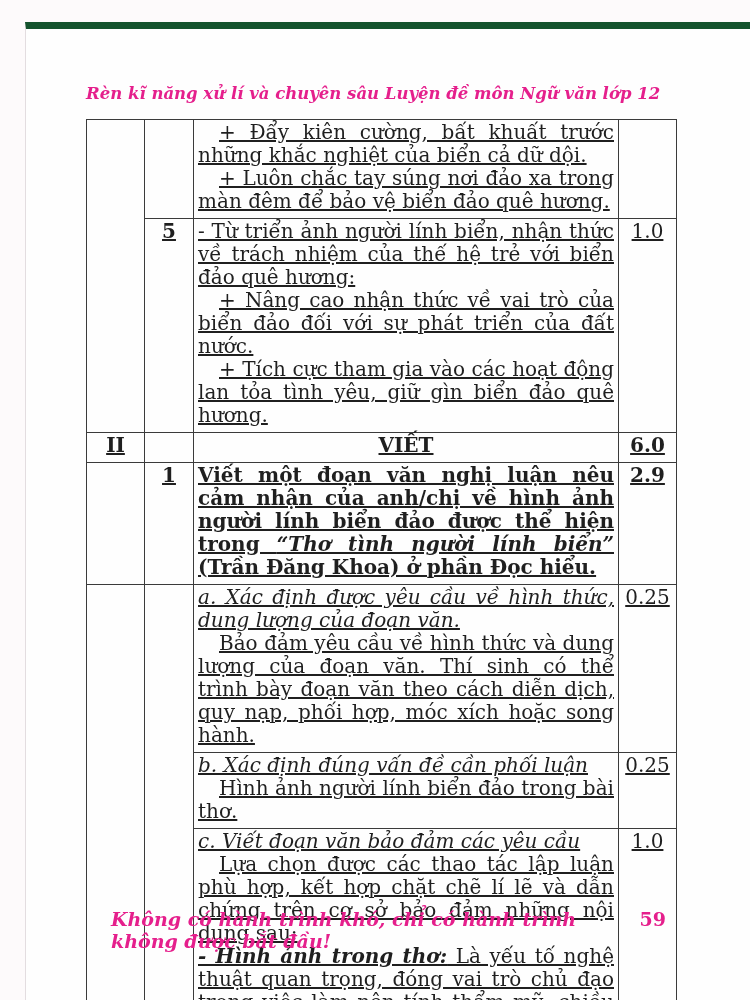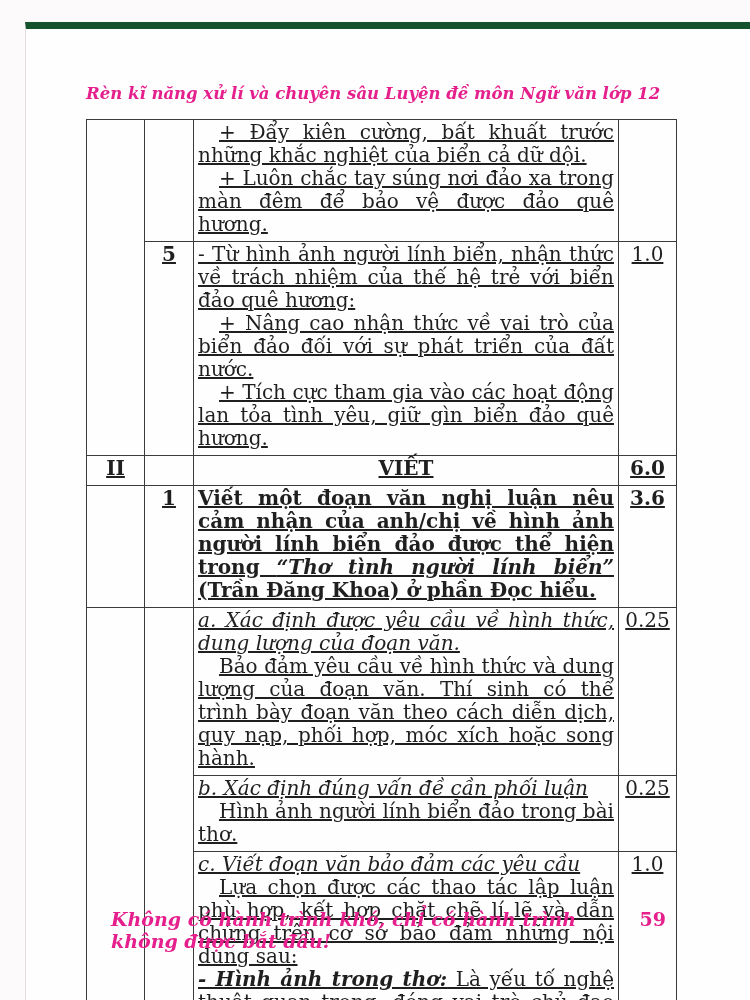--- a/index.html
+++ b/index.html
@@ -62,48 +62,48 @@
         <col style="width: 49px;">
         <col style="width: 425px;">
         <col style="width: 58px;">
       </colgroup>
     <tbody>
         <tr>
           <td class="cell-section" rowspan="2"></td>
           <td class="cell-num"></td>
           <td class="cell-content">
             <p class="para indent"><span class="">+ Đẩy kiên cường, bất khuất trước những khắc nghiệt của biển cả dữ dội.</span></p>
-            <p class="para indent"><span class="">+ Luôn chắc tay súng nơi đảo xa trong màn đêm để bảo vệ được đảo quê hương.</span></p>
+            <p class="para indent"><span class="">+ Luôn chắc tay súng nơi đảo xa trong màn đêm để bảo vệ biển đảo quê hương.</span></p>
           </td>
           <td class="cell-points"></td>
         </tr>
         <tr>
           <td class="cell-num" style="font-weight: bold;">5</td>
           <td class="cell-content">
-            <p class="para"><span class="">- Từ hình ảnh người lính biển, nhận thức về trách nhiệm của thế hệ trẻ với biển đảo quê hương:</span></p>
+            <p class="para"><span class="">- Từ triển ảnh người lính biển, nhận thức về trách nhiệm của thế hệ trẻ với biển đảo quê hương:</span></p>
             <p class="para indent"><span class="">+ Nâng cao nhận thức về vai trò của biển đảo đối với sự phát triển của đất nước.</span></p>
             <p class="para indent"><span class="">+ Tích cực tham gia vào các hoạt động lan tỏa tình yêu, giữ gìn biển đảo quê hương.</span></p>
           </td>
           <td class="cell-points">1.0</td>
         </tr>
         <tr>
           <td class="cell-section" style="font-weight: bold; margin-left: 44px;">II</td>
           <td class="cell-num"></td>
           <td class="cell-content">
             <p class="para center"><span class="b ">VIẾT</span></p>
           </td>
           <td class="cell-points" style="font-weight: bold;">6.0</td>
         </tr>
         <tr>
           <td class="cell-section"></td>
           <td class="cell-num" style="font-weight: bold;">1</td>
           <td class="cell-content">
             <p class="para"><span class="b ">Viết một đoạn văn nghị luận nêu cảm nhận của anh/chị về hình ảnh người lính biển đảo được thể hiện trong </span><span class="b i">“Thơ tình người lính biển”</span><span class="b "> (Trần Đăng Khoa) ở phần Đọc hiểu.</span></p>
           </td>
-          <td class="cell-points" style="font-weight: bold;">3.6</td>
+          <td class="cell-points" style="font-weight: bold;">2.9</td>
         </tr>
         <tr>
           <td class="cell-section" rowspan="3"></td>
           <td class="cell-num" rowspan="3"></td>
           <td class="cell-content">
             <p class="para"><span class="i">a. Xác định được yêu cầu về hình thức, dung lượng của đoạn văn.</span></p>
             <p class="para indent"><span class="">Bảo đảm yêu cầu về hình thức và dung lượng của đoạn văn. Thí sinh có thể trình bày đoạn văn theo cách diễn dịch, quy nạp, phối hợp, móc xích hoặc song hành.</span></p>
           </td>
           <td class="cell-points">0.25</td>
         </tr>

